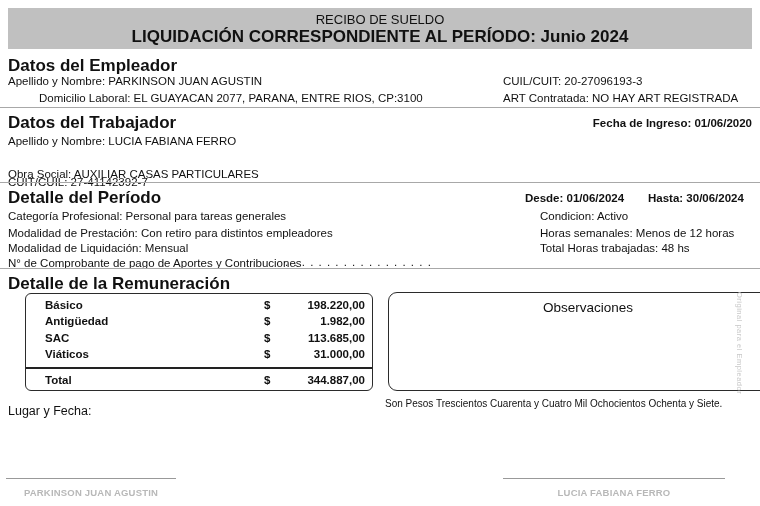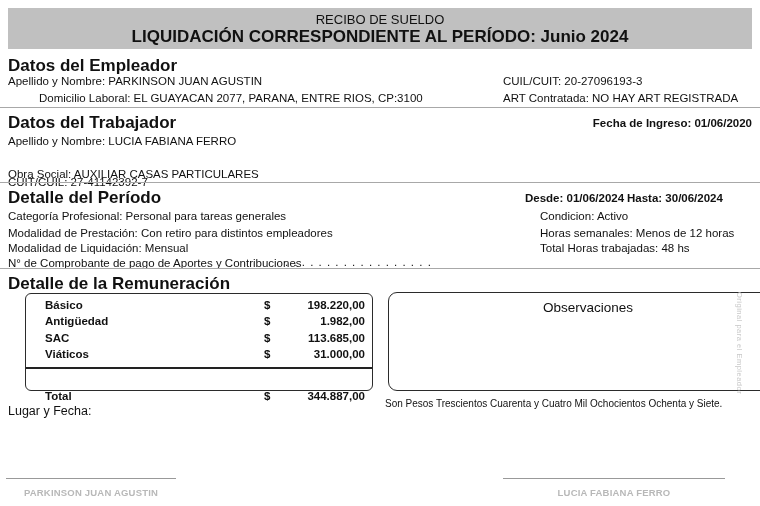--- a/index.html
+++ b/index.html
@@ -24,21 +24,21 @@
 
   .remu-table {
     position:absolute; left:25px; top:293px; width:348px; height:98px;
     border:1.5px solid #2b2b2b; border-radius:6px; padding-top:4px;
   }
   .trow { position:relative; height:16.3px; font-size:11.5px; font-weight:700; }
   .trow .lbl { position:absolute; left:19px; top:1px; }
   .trow .cur { position:absolute; left:238px; top:1px; }
   .trow .amt { position:absolute; right:7px; top:1px; }
   .tsep { height:2px; background:#222; margin-top:4px; }
-  .trow.total { margin-top:20px; }
+  .trow.total { margin-top:4px; }
 
   .obs-box {
     position:absolute; left:388px; top:292px; width:400px; height:99px;
     border:1.5px solid #2b2b2b; border-radius:9px; text-align:center; padding-top:7px;
   }
   .obs-title { font-size:13.5px; }
 
   .side-note {
     position:absolute; left:735px; top:292px; height:100px;
     writing-mode:vertical-rl; font-size:7.5px; letter-spacing:0.5px;
@@ -81,21 +81,21 @@
 
 <div class="sec-title" style="left:8px; top:113px;">Datos del Trabajador</div>
 <div class="line bold" style="right:8px; top:116px;">Fecha de Ingreso: 01/06/2020</div>
 <div class="line" style="left:8px; top:134px;">Apellido y Nombre: LUCIA FABIANA FERRO</div>
 <div class="line" style="left:8px; top:151px;margin-top:24px;">CUIT/CUIL: 27-41142392-7</div>
 <div class="line" style="left:8px; top:167px;">Obra Social: AUXILIAR CASAS PARTICULARES</div>
 <div class="hr" style="top:182px;"></div>
 
 <div class="sec-title" style="left:8px; top:188px;">Detalle del Período</div>
 <div class="line bold" style="left:525px; top:191px;">Desde: 01/06/2024</div>
-<div class="line bold" style="left:627px; top:191px;text-align:right;">Hasta: 30/06/2024</div>
+<div class="line bold" style="left:648px; top:191px;text-align:right;">Hasta: 30/06/2024</div>
 <div class="line" style="left:8px; top:209px;">Categoría Profesional: Personal para tareas generales</div>
 <div class="line" style="left:540px; top:209px;text-align:center;">Condicion: Activo</div>
 <div class="line" style="left:8px; top:226px;">Modalidad de Prestación: Con retiro para distintos empleadores</div>
 <div class="line" style="left:540px; top:226px;">Horas semanales: Menos de 12 horas</div>
 <div class="line" style="left:8px; top:241px;">Modalidad de Liquidación: Mensual</div>
 <div class="line" style="left:540px; top:241px;">Total Horas trabajadas: 48 hs</div>
 <div class="line" style="left:8px; top:256px;">N° de Comprobante de pago de Aportes y Contribuciones</div>
 <div class="dots" style="top:256px;">. . . . . . . . . . . . . . . . . .</div>
 <div class="hr" style="top:268px;"></div>
 

